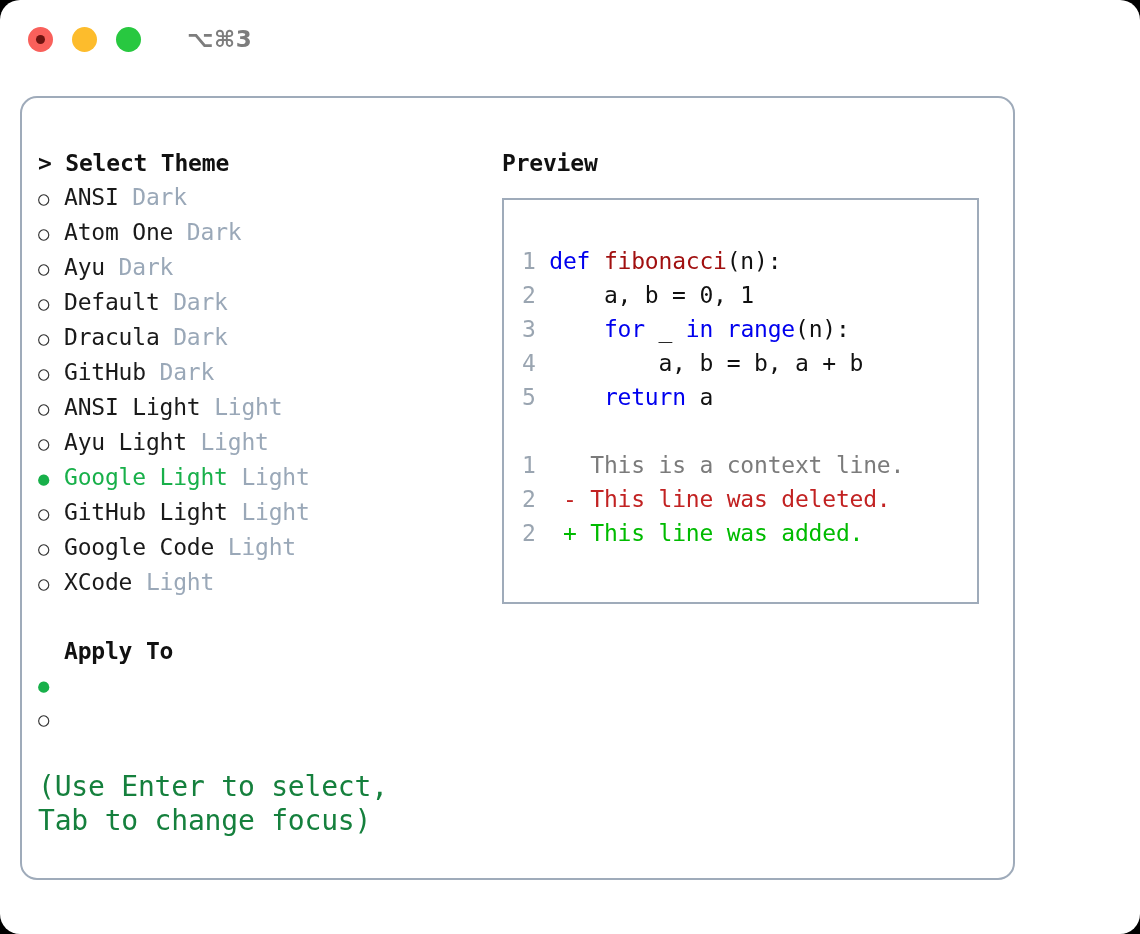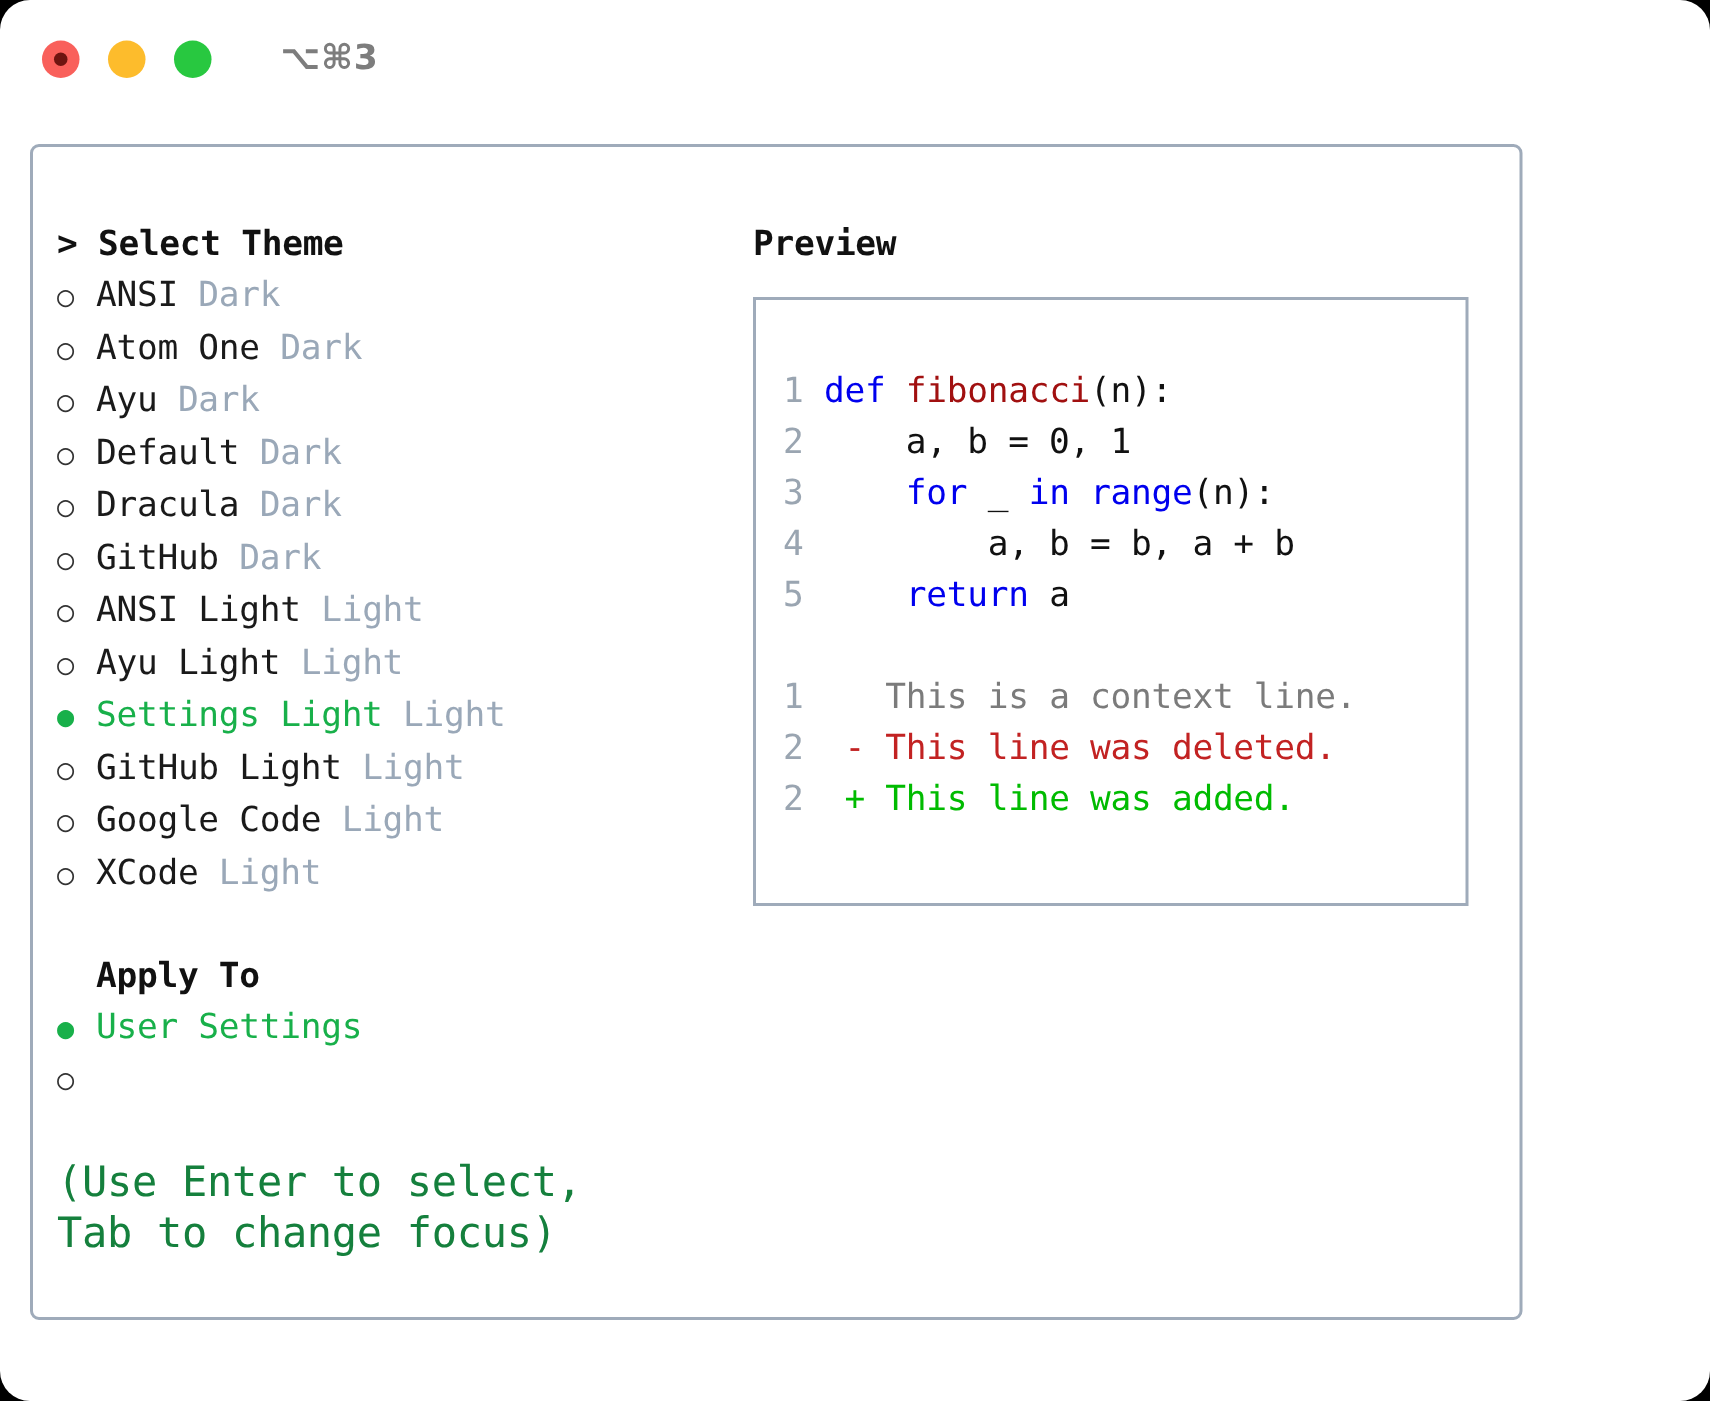--- a/index.html
+++ b/index.html
@@ -60,21 +60,21 @@
   }
 
   
   .panel {
     position: absolute;
     left: 20px;
     top: 96px;
     width: 995px;
     height: 784px;
     border: 2px solid #9fabba;
-    border-radius: 6px;
+    border-radius: 17px;
     box-sizing: border-box;
     background: #ffffff;
   }
 
   .columns {
     position: absolute;
     left: 0; top: 0;
     width: 100%; height: 100%;
   }
 
@@ -194,31 +194,31 @@
         <div class="section-title">&gt; Select Theme</div>
         <div id="theme-options">
             <div class="opt-row"><span class="bullet">○</span><span class="opt-label">ANSI</span><span class="opt-tag"> Dark</span></div>
             <div class="opt-row"><span class="bullet">○</span><span class="opt-label">Atom One</span><span class="opt-tag"> Dark</span></div>
             <div class="opt-row"><span class="bullet">○</span><span class="opt-label">Ayu</span><span class="opt-tag"> Dark</span></div>
             <div class="opt-row"><span class="bullet">○</span><span class="opt-label">Default</span><span class="opt-tag"> Dark</span></div>
             <div class="opt-row"><span class="bullet">○</span><span class="opt-label">Dracula</span><span class="opt-tag"> Dark</span></div>
             <div class="opt-row"><span class="bullet">○</span><span class="opt-label">GitHub</span><span class="opt-tag"> Dark</span></div>
             <div class="opt-row"><span class="bullet">○</span><span class="opt-label">ANSI Light</span><span class="opt-tag"> Light</span></div>
             <div class="opt-row"><span class="bullet">○</span><span class="opt-label">Ayu Light</span><span class="opt-tag"> Light</span></div>
-            <div class="opt-row selected"><span class="bullet sel">●</span><span class="opt-label">Settings Light</span><span class="opt-tag"> Light</span></div>
+            <div class="opt-row selected"><span class="bullet sel">●</span><span class="opt-label">Google Light</span><span class="opt-tag"> Light</span></div>
             <div class="opt-row"><span class="bullet">○</span><span class="opt-label">GitHub Light</span><span class="opt-tag"> Light</span></div>
             <div class="opt-row"><span class="bullet">○</span><span class="opt-label">Google Code</span><span class="opt-tag"> Light</span></div>
             <div class="opt-row"><span class="bullet">○</span><span class="opt-label">XCode</span><span class="opt-tag"> Light</span></div>
           </div>
 
         <div class="spacer-row"></div>
 
         <div class="apply-head">Apply To</div>
         <div id="apply-options">
-            <div class="opt-row selected"><span class="bullet sel">●</span><span class="opt-label">User Settings</span></div>
+            <div class="opt-row selected"><span class="bullet sel">●</span></div>
             <div class="opt-row"><span class="bullet">○</span></div>
           </div>
 
         <div class="hint">(Use Enter to select, Tab to change focus)</div>
       </div>
 
       <div class="right-col">
         <div class="preview-title">Preview</div>
         <div class="preview-box">
           <div id="code-block">

